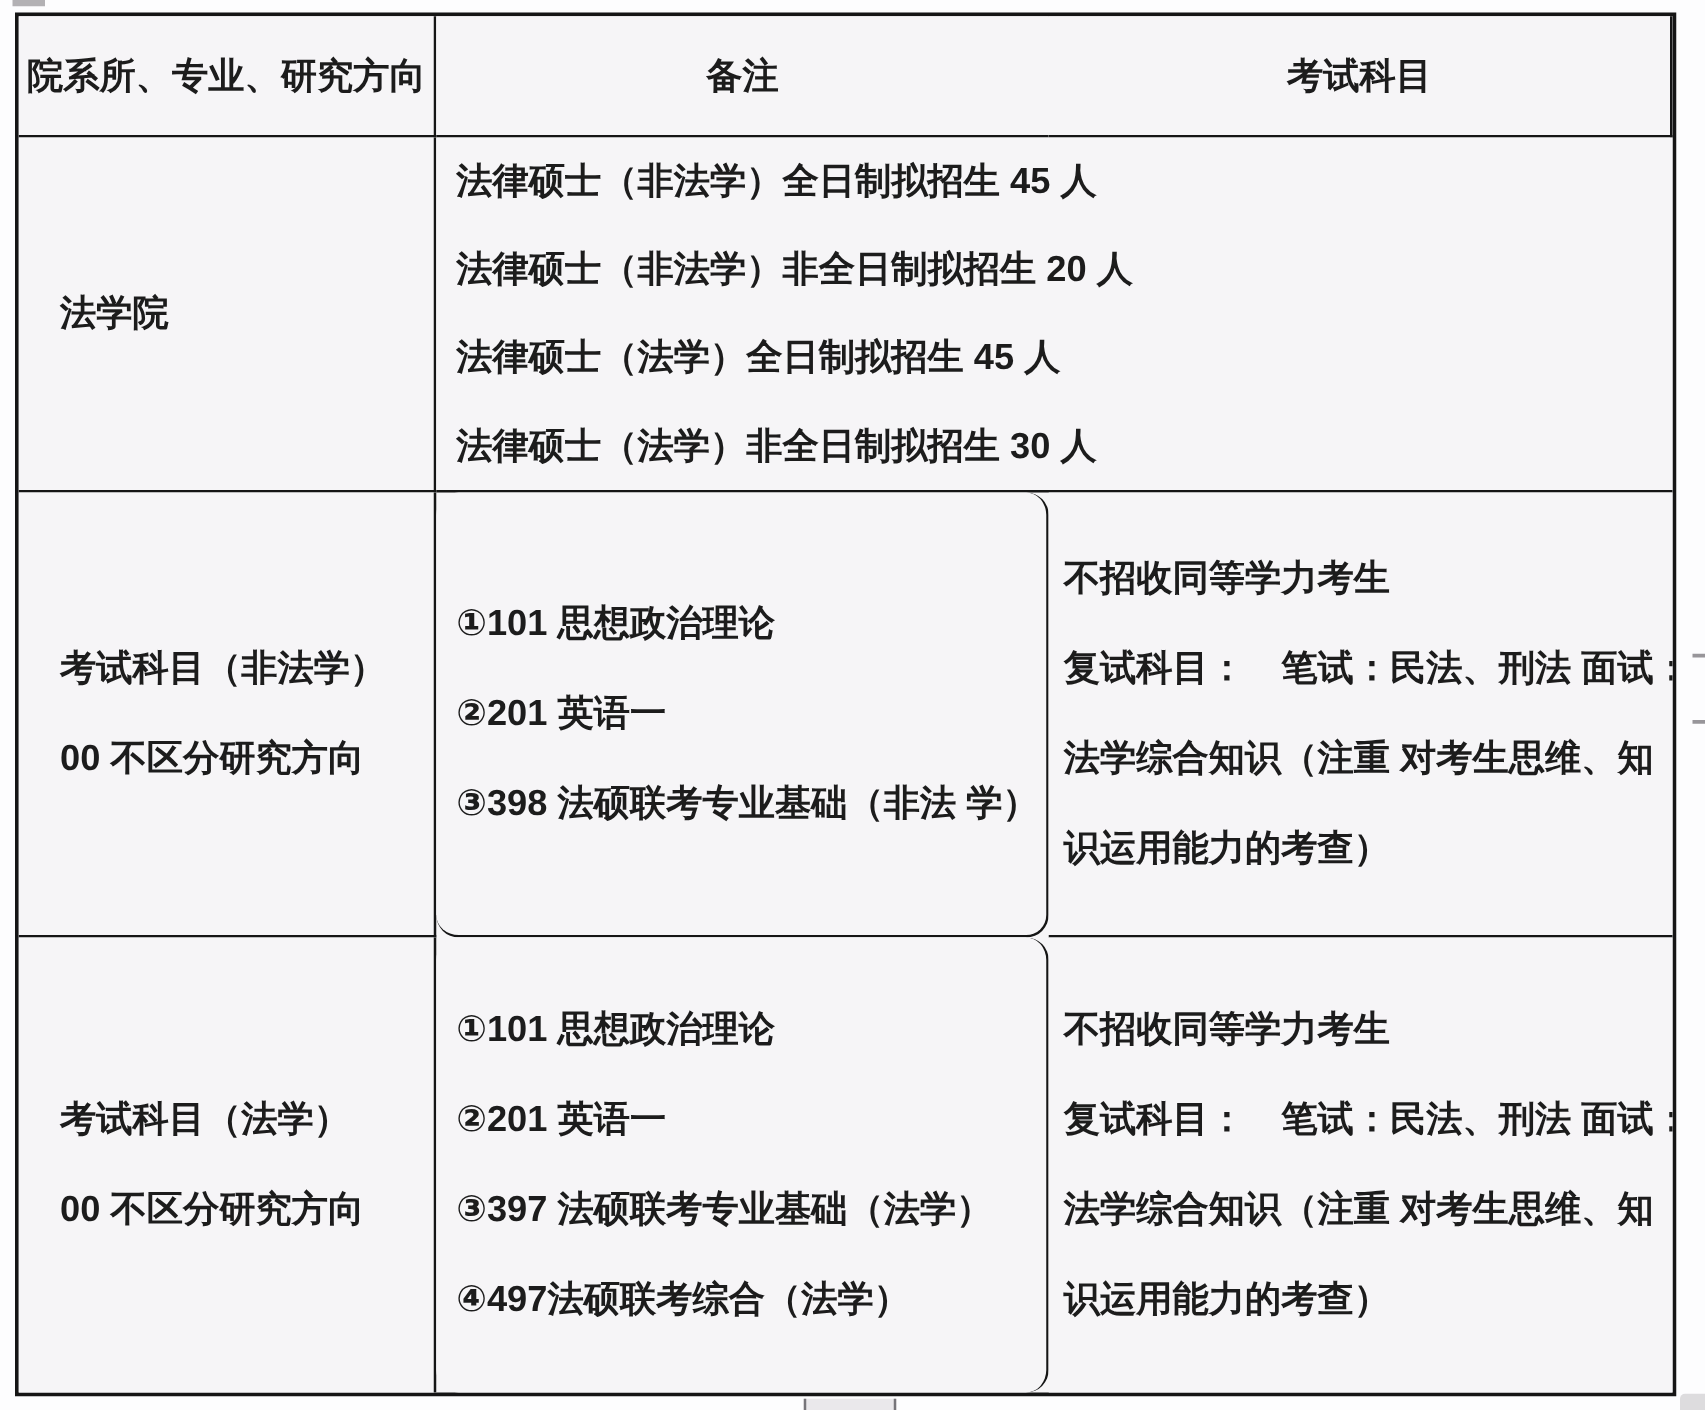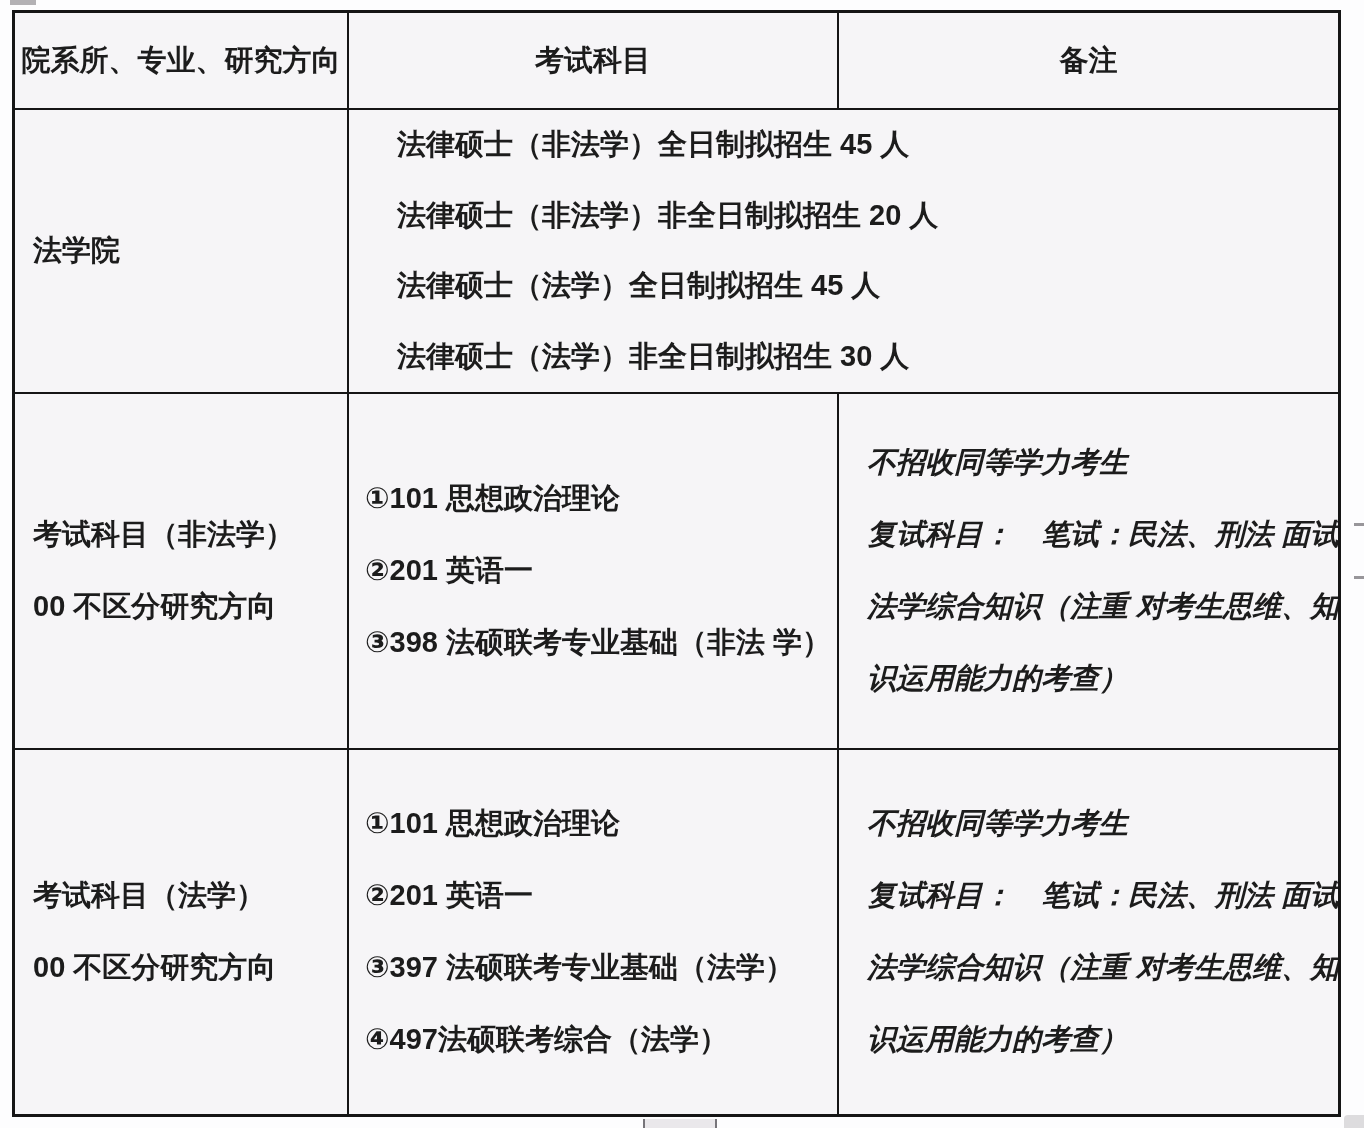--- a/index.html
+++ b/index.html
@@ -33,24 +33,24 @@
   }
   .last-col{border-right:none;}
   .last-row{border-bottom:none;}
   .header-cell{
     flex-direction:row;align-items:center;justify-content:center;
     font-size:29px;font-weight:700;
     white-space:nowrap;
   }
   .line{height:72px;display:flex;align-items:center;white-space:nowrap;}
   .merged-cell{grid-column:2 / 4;padding-left:16px;}
-  .merged-cell .line{height:71px;margin-left:32px;}
-  .col1-cell{padding-left:18px;}
-  .subjects-cell{padding-left:16px;}
-  .notes-cell{padding-left:28px;padding-right:4px;font-style:italic;}
+  .merged-cell .line{height:71px;}
+  .col1-cell{padding-left:33px;}
+  .subjects-cell{padding-left:16px;border-radius:18px;}
+  .notes-cell{padding-left:12px;padding-right:4px;}
 
   
   .frag-top{position:absolute;left:10px;top:0;width:26px;height:5px;background:#b3b1b4;}
   .edge-tick{position:absolute;width:10px;height:3px;background:#98969a;}
   .edge-tick.t1{left:1354px;top:523px;}
   .edge-tick.t2{left:1354px;top:576px;}
   .frag-bottom{
     position:absolute;left:643px;top:1119px;width:74px;height:9px;
     box-sizing:border-box;background:#eae8eb;
     border-left:2px solid #77757a;border-right:2px solid #77757a;
@@ -58,22 +58,22 @@
   .frag-corner{position:absolute;right:0;bottom:0;width:20px;height:13px;background:#dddcde;border-top-left-radius:4px;}
 </style>
 </head>
 <body>
 
 <div class="canvas">
 
   <div class="admission-table">
 
     <div class="cell header-cell">院系所、专业、研究方向</div>
+    <div class="cell header-cell last-col">备注</div>
     <div class="cell header-cell">考试科目</div>
-    <div class="cell header-cell last-col">备注</div>
 
     <div class="cell col1-cell">
       <div class="line">法学院</div>
     </div>
     <div class="cell merged-cell last-col">
       <div class="line">法律硕士（非法学）全日制拟招生 45 人</div>
       <div class="line">法律硕士（非法学）非全日制拟招生 20 人</div>
       <div class="line">法律硕士（法学）全日制拟招生 45 人</div>
       <div class="line">法律硕士（法学）非全日制拟招生 30 人</div>
     </div>

